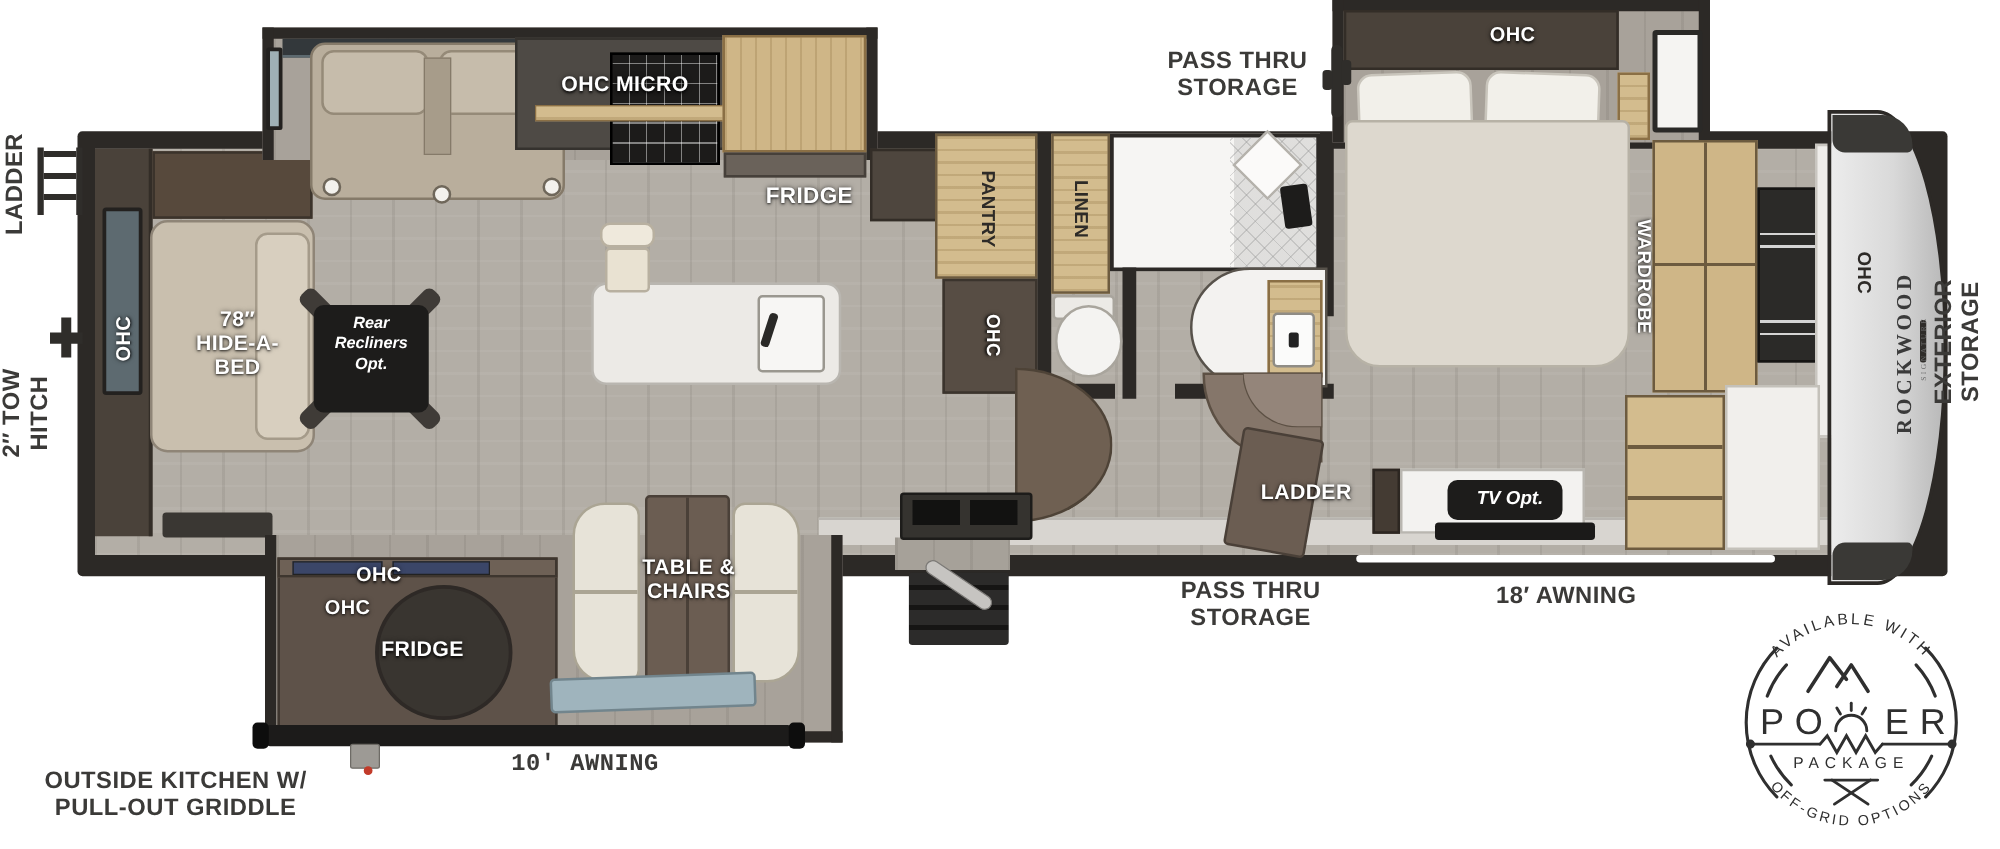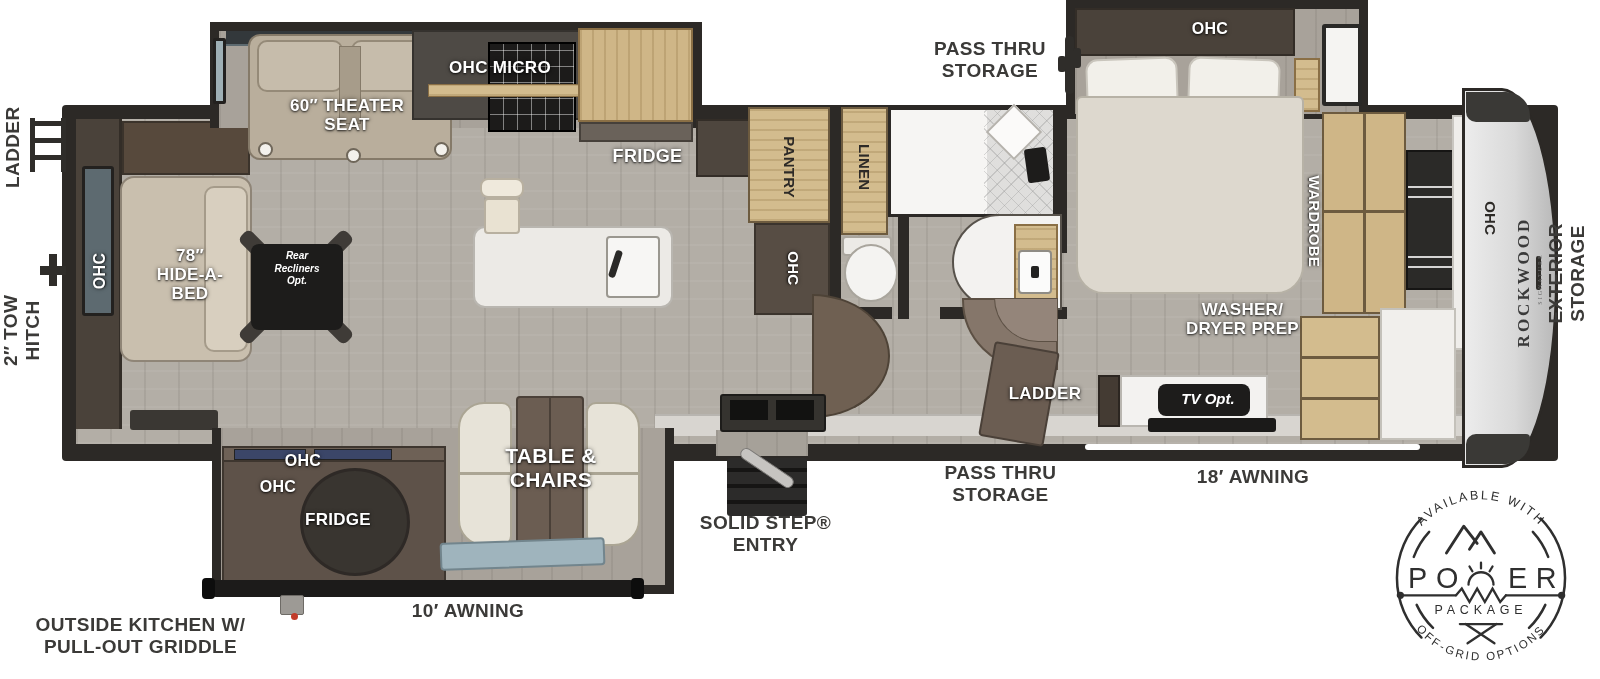--- a/index.html
+++ b/index.html
@@ -169,53 +169,47 @@
   <div class="c lblx rotn90 pre" style="left:-18px;top:308px;width:80px;">2″ TOW
 HITCH</div>
   <div class="c lblx rotn90 pre" style="left:1507px;top:251px;width:120px;">EXTERIOR
 STORAGE</div>
 
   <div class="c lblx pre" style="left:915px;top:38px;width:150px;">PASS THRU
 STORAGE</div>
   <div class="c lblx pre" style="left:928px;top:462px;width:145px;">PASS THRU
 STORAGE</div>
   <div class="c lblx" style="left:1168px;top:466px;width:170px;">18′ AWNING</div>
-  <div class="c lblx pre" style="left:683px;top:512px;width:165px;">SOLID STEP®
-ENTRY</div>
-  <div class="c lblx" style="left:378px;top:600px;width:180px;">10′ AWNING</div>
+  <div class="c lblx" style="left:378px;top:600px;width:180px;font-family:Liberation Mono, monospace;">10′ AWNING</div>
   <div class="c lblx pre" style="left:8px;top:614px;width:265px;">OUTSIDE KITCHEN W/
 PULL-OUT GRIDDLE</div>
 
-  <div class="c lblw pre" style="left:252px;top:96px;width:190px;">60″ THEATER
-SEAT</div>
   <div class="c lblw" style="left:425px;top:58px;width:150px;">OHC MICRO</div>
   <div class="c lblw" style="left:595px;top:146px;width:105px;font-size:18px;">FRIDGE</div>
   <div class="c lblw rotn90" style="left:70px;top:262px;width:60px;font-size:16px;">OHC</div>
   <div class="c lblw pre" style="left:120px;top:246px;width:140px;">78″
 HIDE-A-
 BED</div>
   <div class="c badge-blk" style="left:251px;top:244px;width:92px;height:86px;">
-    <div class="c ital pre" style="left:0;top:6px;width:92px;font-size:10px;line-height:1.25;color:#fff;text-align:center;">Rear
+    <div class="c ital pre" style="left:0;top:6px;width:92px;font-size:13px;line-height:1.25;color:#fff;text-align:center;">Rear
 Recliners
 Opt.</div>
   </div>
   <div class="c lblw" style="left:268px;top:452px;width:70px;font-size:16px;">OHC</div>
   <div class="c lblw" style="left:243px;top:478px;width:70px;font-size:16px;">OHC</div>
   <div class="c lblw" style="left:288px;top:510px;width:100px;">FRIDGE</div>
-  <div class="c lblw pre" style="left:492px;top:444px;width:118px;font-size:21px;">TABLE &amp;
+  <div class="c lblw pre" style="left:492px;top:444px;width:118px;font-size:17px;">TABLE &amp;
 CHAIRS</div>
 
   <div class="c lbld rot90" style="left:744px;top:159px;width:90px;">PANTRY</div>
   <div class="c lblw rot90" style="left:763px;top:260px;width:60px;font-size:15px;">OHC</div>
   <div class="c lbld rot90" style="left:824px;top:159px;width:80px;">LINEN</div>
 
   <div class="c lblw" style="left:1175px;top:20px;width:70px;font-size:16px;">OHC</div>
   <div class="c lblw rot90" style="left:1249px;top:213px;width:130px;font-size:15px;">WARDROBE</div>
-  <div class="c lblw pre" style="left:1155px;top:300px;width:175px;">WASHER/
-DRYER PREP</div>
   <div class="c lblw" style="left:990px;top:384px;width:110px;">LADDER</div>
   <div class="c badge-blk" style="left:1158px;top:384px;width:92px;height:32px;">
     <div class="c ital" style="left:0;top:6px;width:100px;font-size:15px;color:#fff;text-align:center;">TV Opt.</div>
   </div>
   <div class="c lbld rot90" style="left:1460px;top:210px;width:60px;">OHC</div>
 
   <div class="c rotn90" style="left:1449px;top:272px;width:150px;text-align:center;font-family:'Liberation Serif',serif;font-weight:700;font-size:17px;letter-spacing:3px;color:#3a3a3a;">ROCKWOOD</div>
   <div class="c rotn90" style="left:1495px;top:276px;width:90px;text-align:center;font-family:'Liberation Serif',serif;font-size:6px;letter-spacing:2px;color:#6a6a6a;">SIGNATURE</div>
 
   <svg class="c" style="left:1385px;top:482px;" width="192" height="192" viewBox="0 0 200 200">

